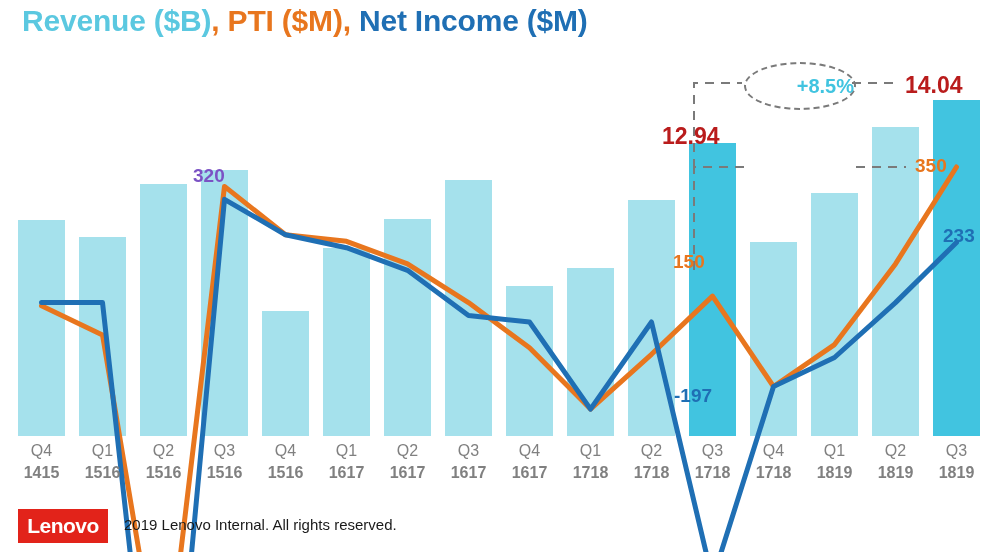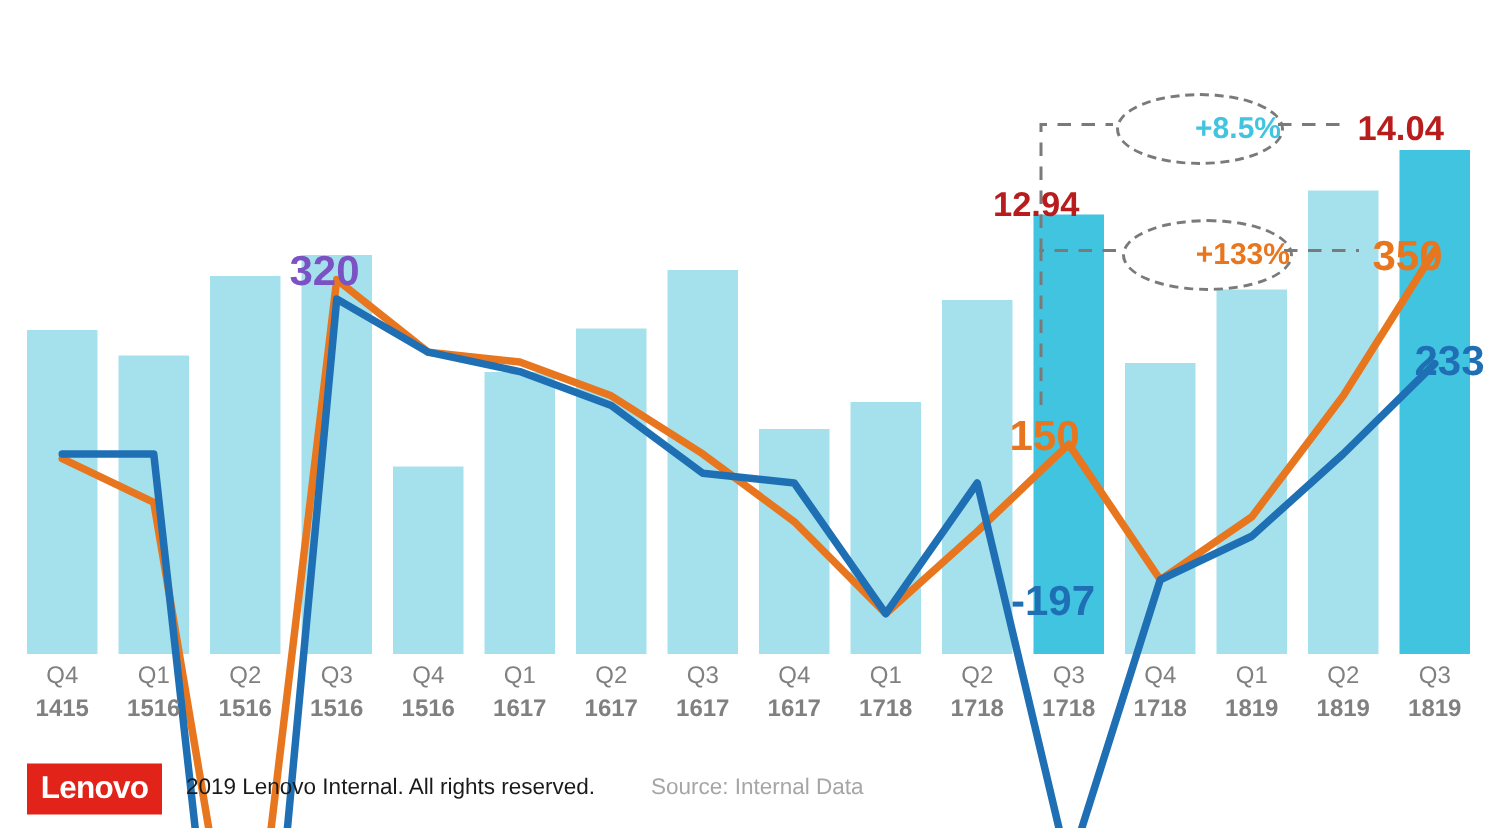--- a/index.html
+++ b/index.html
@@ -25,21 +25,21 @@
   .plot{position:absolute;left:0;top:55px;width:1000px;height:385px;}
   .bars{position:absolute;left:0;top:0;width:1000px;height:381px;}
   .bar{
     position:absolute;bottom:0;background:#A5E1EC;
   }
   .bar.hl{background:#41C4E0;}
 
   .svg-lines{position:absolute;left:0;top:0;width:1000px;height:385px;overflow:visible;}
 
   
-  .vlabel{position:absolute;font-size:28px;font-weight:bold;white-space:nowrap;}
+  .vlabel{position:absolute;font-size:19px;font-weight:bold;white-space:nowrap;}
   .vlabel.purple{color:#7B52C4;}
   .vlabel.orange{color:#E8761E;}
   .vlabel.blue{color:#1F6FB4;}
   .vlabel.cyan{color:#b91c1c;}
   .vlabel.big{font-size:23px;}
 
   
   .callout{
     position:absolute;border:2px dashed #7A7A7A;border-radius:50%;
     display:flex;align-items:center;justify-content:flex-end;
@@ -65,20 +65,23 @@
     display:flex;align-items:center;justify-content:center;letter-spacing:-0.5px;
   }
   .copy{position:absolute;left:124px;top:11px;font-size:15px;color:#1a1a1a;}
   .source{position:absolute;left:434px;top:11px;font-size:15px;color:#A6A6A6;}
 </style>
 </head>
 <body>
 
 <div id="chart-root">
 
+  <div class="title">
+    <span class="t-rev">Revenue ($B)</span><span class="t-sep">, </span><span class="t-pti">PTI ($M)</span><span class="t-sep">, </span><span class="t-ni">Net Income ($M)</span>
+  </div>
 
   <div class="plot">
 
     <div class="bars" id="bars-layer">
         <div class="bar" style="left: 18px; width: 47px; height: 216px;"></div>
         <div class="bar" style="left: 79px; width: 47px; height: 199px;"></div>
         <div class="bar" style="left: 140px; width: 47px; height: 252px;"></div>
         <div class="bar" style="left: 201px; width: 47px; height: 266px;"></div>
         <div class="bar" style="left: 262px; width: 47px; height: 125px;"></div>
         <div class="bar" style="left: 323px; width: 47px; height: 188px;"></div>
@@ -103,33 +106,30 @@
       <path d="M 694 113 L 694 28 L 742 28" fill="none" stroke="#7A7A7A" stroke-width="2" stroke-dasharray="9 7"></path>
       <path d="M 852 28 L 898 28" fill="none" stroke="#7A7A7A" stroke-width="2" stroke-dasharray="9 7"></path>
 
       <path d="M 694 215 L 694 112 L 748 112" fill="none" stroke="#7A7A7A" stroke-width="2" stroke-dasharray="9 7"></path>
       <path d="M 856 112 L 906 112" fill="none" stroke="#7A7A7A" stroke-width="2" stroke-dasharray="9 7"></path>
     </svg>
 
     <div id="labels-layer">
         <div class="vlabel purple" style="left: 193px; top: 110px;">320</div>
         <div class="vlabel cyan big" style="left: 662px; top: 68px;">12.94</div>
-        <div class="vlabel orange" style="left: 673px; top: 196px; margin-top: 24px;">150</div>
+        <div class="vlabel orange" style="left: 673px; top: 196px;">150</div>
         <div class="vlabel blue" style="left: 674px; top: 330px;">-197</div>
         <div class="vlabel cyan big" style="left: 905px; top: 17px;">14.04</div>
         <div class="vlabel orange" style="left: 915px; top: 100px;">350</div>
         <div class="vlabel blue" style="left: 943px; top: 170px;">233</div>
       </div>
 
     <div class="callout cyan" style="left:744px;top:7px;width:108px;height:44px;">
       <span>+8.5%</span>
     </div>
-    <div class="callout orange" style="left:748px;top:91px;width:110px;height:44px;">
-      <span>+133%</span>
-    </div>
   </div>
 
   <div class="xaxis" id="xaxis-layer">
       <div class="xtick" style="left: 18px; width: 47px;">
         <span class="q">Q4</span>
         <span class="y">1415</span>
       </div>
       <div class="xtick" style="left: 79px; width: 47px;">
         <span class="q">Q1</span>
         <span class="y">1516</span>
@@ -188,16 +188,15 @@
       </div>
       <div class="xtick" style="left: 933px; width: 47px;">
         <span class="q">Q3</span>
         <span class="y">1819</span>
       </div>
     </div>
 
   <div class="footer">
     <div class="logo">Lenovo</div>
     <div class="copy">2019 Lenovo Internal. All rights reserved.</div>
-    <div class="source">Source: Internal Data</div>
   </div>
 
 </div>
 
 </body></html>

